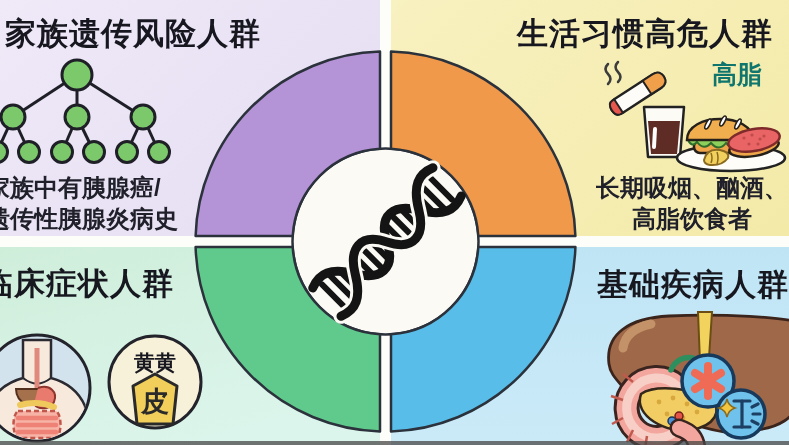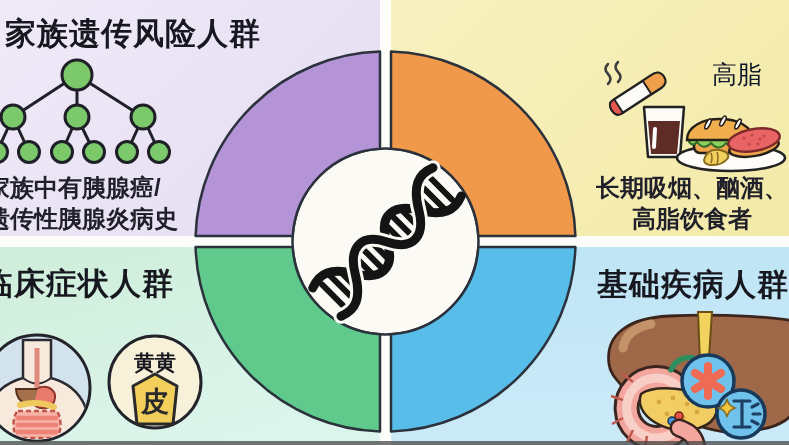--- a/index.html
+++ b/index.html
@@ -9,21 +9,21 @@
   }
   .abs{position:absolute;}
   svg{overflow:visible;display:block;}
   .quad{position:absolute;}
   .q-tl{left:0;top:0;width:380px;height:236px;background:linear-gradient(135deg,#efe9f8 0%,#e5ddf2 100%);}
   .q-tr{left:391px;top:0;width:398px;height:236px;background:linear-gradient(135deg,#f8f1c0 0%,#f3eaa8 100%);}
   .q-bl{left:0;top:247px;width:380px;height:198px;background:linear-gradient(165deg,#cfeeda 0%,#dcf5ec 85%);}
   .q-br{left:391px;top:247px;width:398px;height:198px;background:linear-gradient(180deg,#bfe5f5 0%,#cbeaf8 100%);}
   .title{position:absolute;font-size:31px;font-weight:900;letter-spacing:1px;color:#17171f;white-space:nowrap;}
   .desc{position:absolute;font-size:24px;font-weight:600;color:#20202a;white-space:nowrap;}
-  .tag{position:absolute;font-size:25px;font-weight:400;color:#0f172a;white-space:nowrap;}
+  .tag{position:absolute;font-size:25px;font-weight:700;color:#0f766e;white-space:nowrap;}
   .center-text{text-align:center;}
   #bottom-strip{left:0;bottom:0;width:789px;height:4px;background:#474747;opacity:.75;}
   text{font-family:"Liberation Sans","DejaVu Sans",sans-serif;}
 </style>
 </head>
 <body>
 
 <div id="canvas">
 
   <div class="quad q-tl"></div>
@@ -55,20 +55,21 @@
         <circle cx="62" cy="97" r="10.5"></circle>
       <circle cx="94" cy="97" r="10.5"></circle>
         <circle cx="127" cy="97" r="10.5"></circle>
         <circle cx="159" cy="97" r="10.5"></circle>
     </g>
   </svg>
 
   <div class="desc" style="left:-14px;top:172px;">家族中有胰腺癌/</div>
   <div class="desc" style="left:-14px;top:203px;">遗传性胰腺炎病史</div>
 
+  <div class="title" style="left:517px;top:13px;">生活习惯高危人群</div>
   <div class="tag" style="left:712px;top:58px;">高脂</div>
 
   <svg class="abs" style="left:592px;top:58px;" width="84" height="64" viewBox="0 0 84 64">
     <path d="M16,6 q-5,5 0,10 q5,5 0,10" fill="none" stroke="#3c3c3c" stroke-width="2.5" stroke-linecap="round"></path>
     <path d="M26,4 q-5,5 0,10 q5,5 0,10" fill="none" stroke="#3c3c3c" stroke-width="2.5" stroke-linecap="round"></path>
     <g transform="translate(45,36) rotate(-33)">
       <rect x="-30" y="-8" width="62" height="16" rx="8" fill="#fdfcf8" stroke="#222222" stroke-width="2.5"></rect>
       <path d="M12,-8 L24,-8 Q32,-8 32,0 Q32,8 24,8 L12,8 Z" fill="#f0a04a" stroke="#222222" stroke-width="2"></path>
       <path d="M-22,-8 L-24,-8 Q-30,-8 -30,0 Q-30,8 -24,8 L-22,8 Z" fill="#e8574e" stroke="#222222" stroke-width="2"></path>
     </g>

